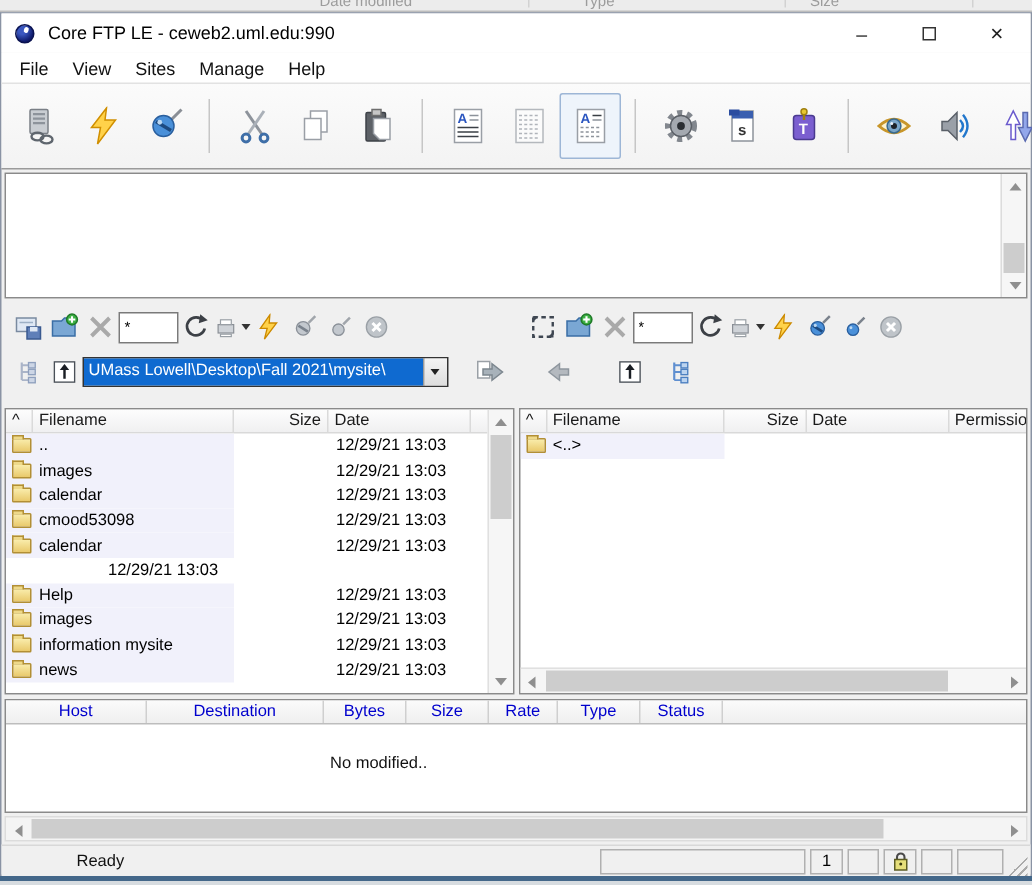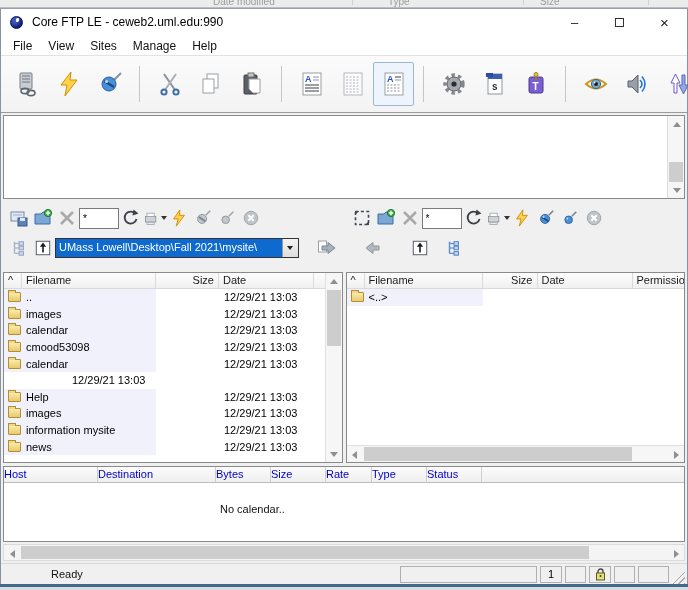--- a/index.html
+++ b/index.html
@@ -99,21 +99,21 @@
   .rem .c-file { width: 136px; }
 
   .panel-vscroll { position: absolute; top: 0; right: 0; bottom: 0; width: 17px; background: #f6f6f6; border-left: 1px solid #e0e0e0; }
   .panel-hscroll { position: absolute; left: 0; right: 0; bottom: 0; height: 17px; background: #f6f6f6; border-top: 1px solid #e0e0e0; }
   .hs-arr { position: absolute; top: 0; width: 16px; height: 17px; display: flex; align-items: center; justify-content: center; }
   .hthumb { position: absolute; top: 1px; bottom: 1px; background: #cdcdcd; }
 
   
   .queue { margin: 3px 2px 0 2px; height: 76px; border: 1px solid #8a8a8a; background: #fff; display: flex; flex-direction: column; flex: none; }
   .queue-header { height: 16px; background: linear-gradient(#fbfbfb,#efefef); border-bottom: 1px solid #bdbdbd; display: flex; flex: none; }
-  .qcell { border-right: 1px solid #cfcfcf; font-size: 11px; color: #0000cd; padding-top: 1px; white-space: nowrap; overflow: hidden; flex: none; }
+  .qcell { border-right: 1px solid #cfcfcf; font-size: 11px; color: #0000cd; text-align: center; padding-top: 1px; white-space: nowrap; overflow: hidden; flex: none; }
   .qcell:nth-child(1) { width: 94px; }
   .qcell:nth-child(2) { width: 118px; }
   .qcell:nth-child(3) { width: 55px; }
   .qcell:nth-child(4) { width: 55px; }
   .qcell:nth-child(5) { width: 46px; }
   .qcell:nth-child(6) { width: 55px; }
   .qcell:nth-child(7) { width: 55px; }
   .queue-body { flex: 1; position: relative; }
   .no-transfers { position: absolute; left: 216px; top: 20px; font-size: 11px; color: #111; }
 
@@ -638,21 +638,21 @@
     <div class="queue-header">
         <span class="qcell">Host</span>
         <span class="qcell">Destination</span>
         <span class="qcell">Bytes</span>
         <span class="qcell">Size</span>
         <span class="qcell">Rate</span>
         <span class="qcell">Type</span>
         <span class="qcell">Status</span>
       </div>
     <div class="queue-body">
-      <span class="no-transfers">No calendar..</span>
+      <span class="no-transfers">No modified..</span>
     </div>
   </div>
 
   <div class="main-hscroll">
     <span class="hs-arr" style="left:0">
         <i class="tri-lf"></i>
       </span>
     <span class="hthumb" style="left:17px;width:568px"></span>
     <span class="hs-arr" style="right:0">
         <i class="tri-rt"></i>

